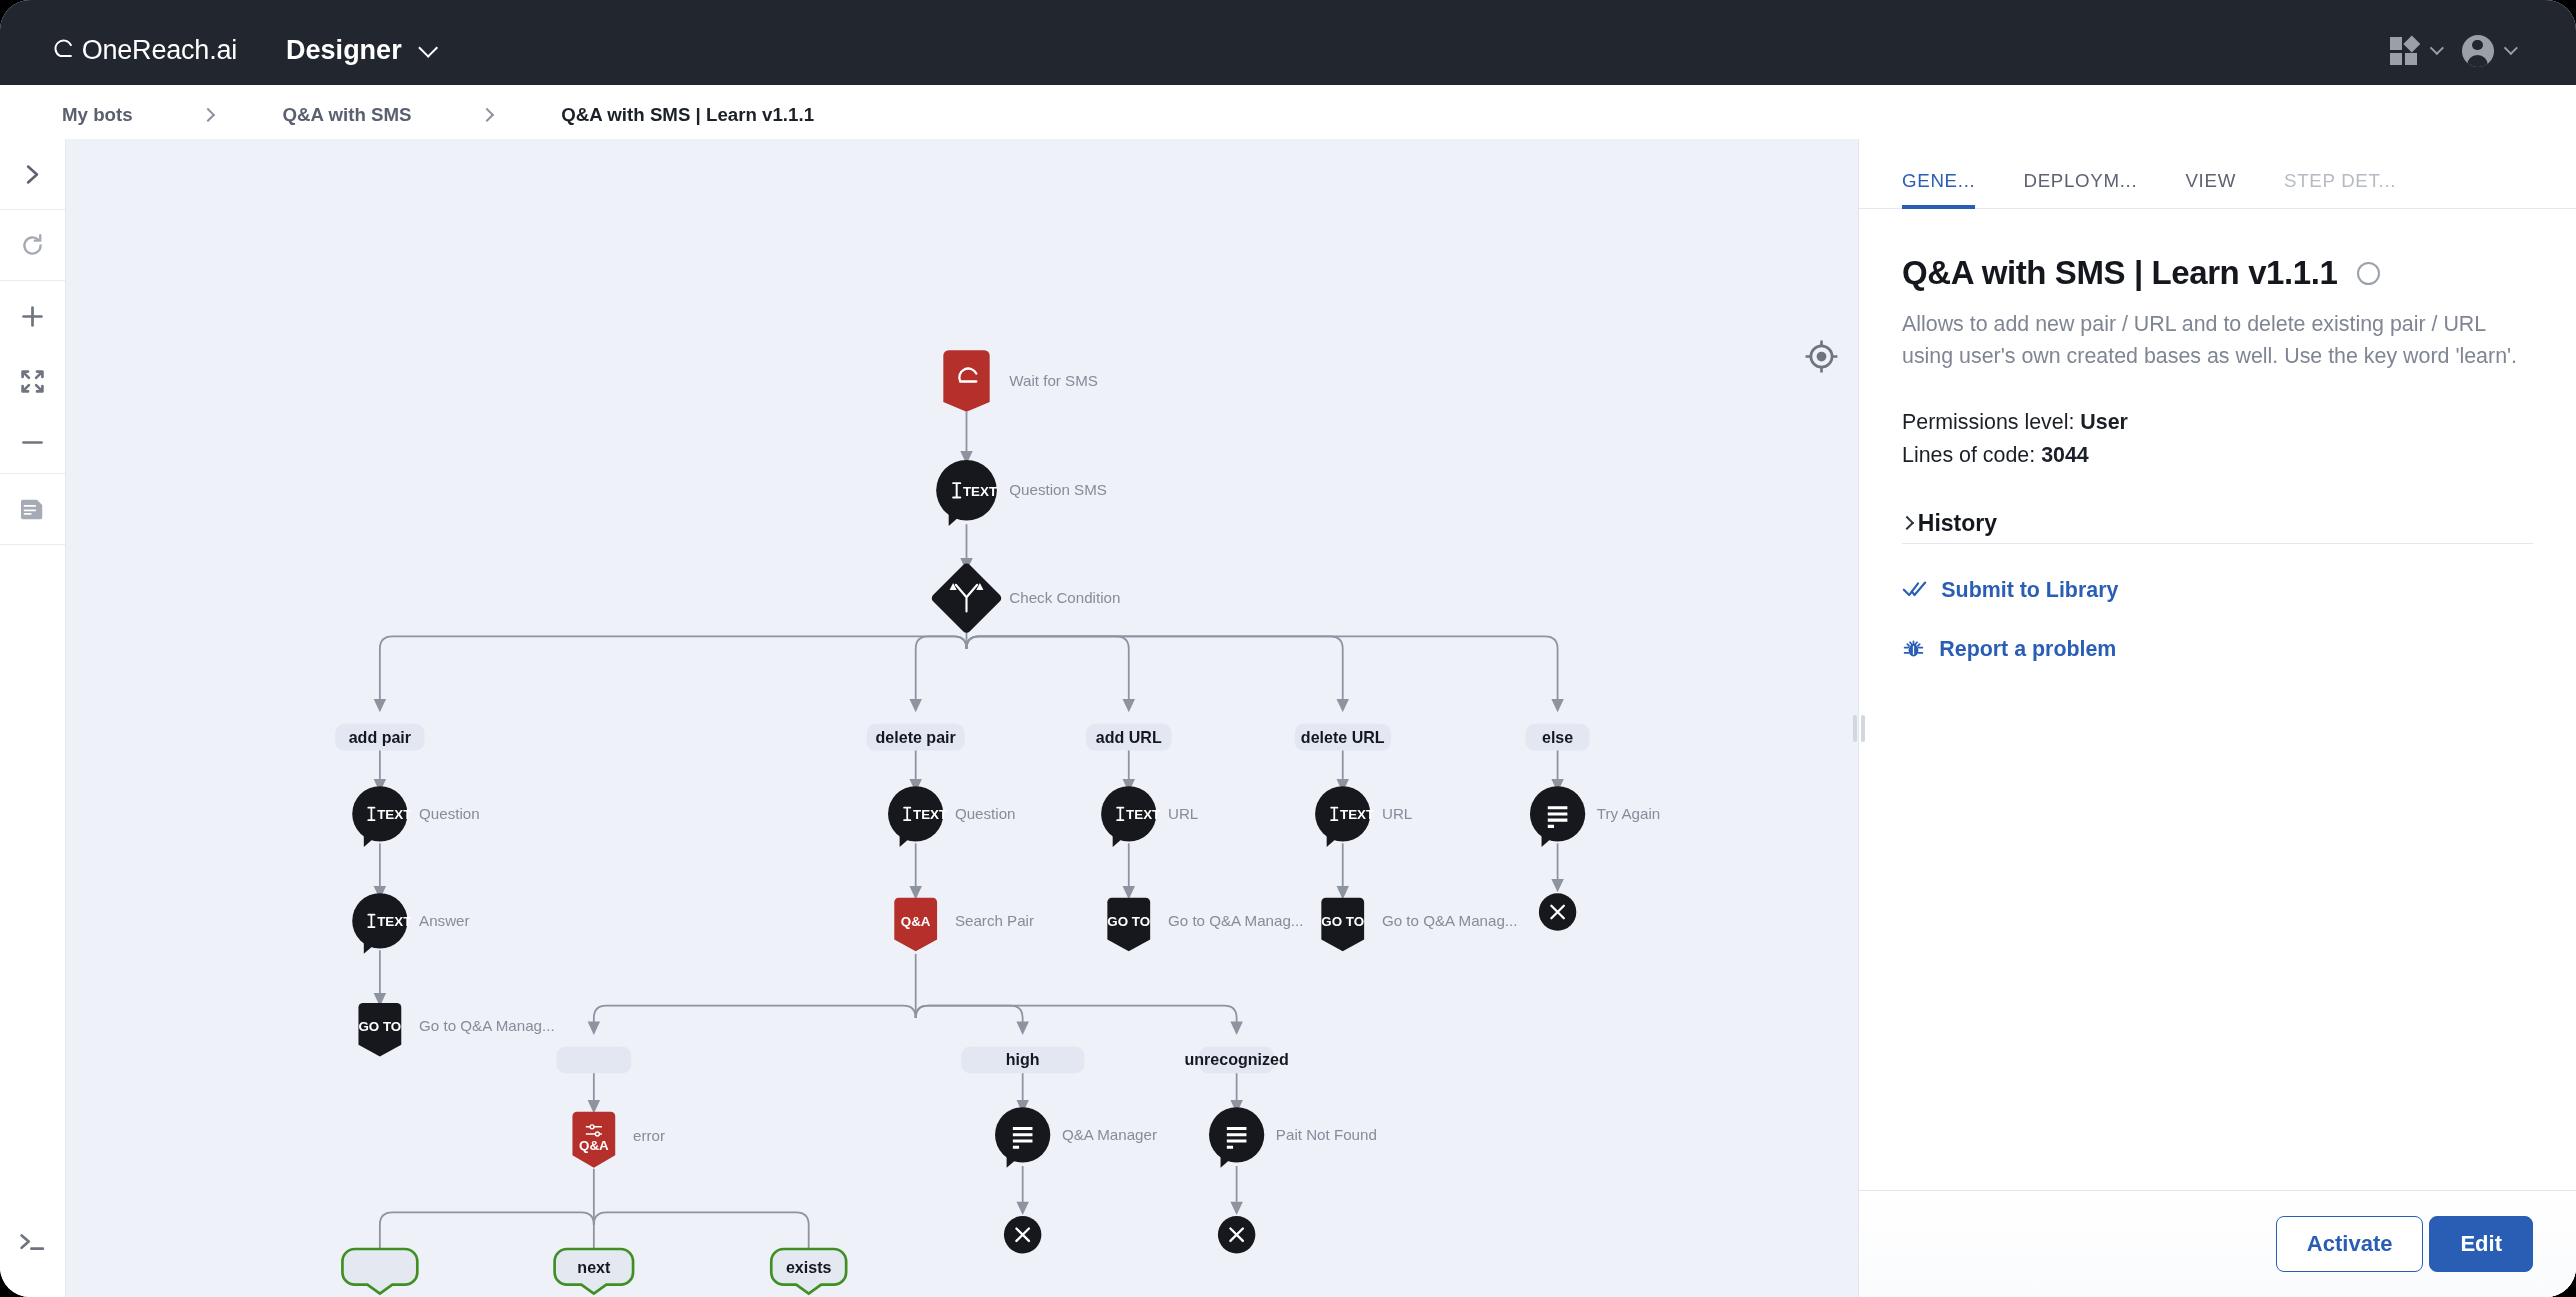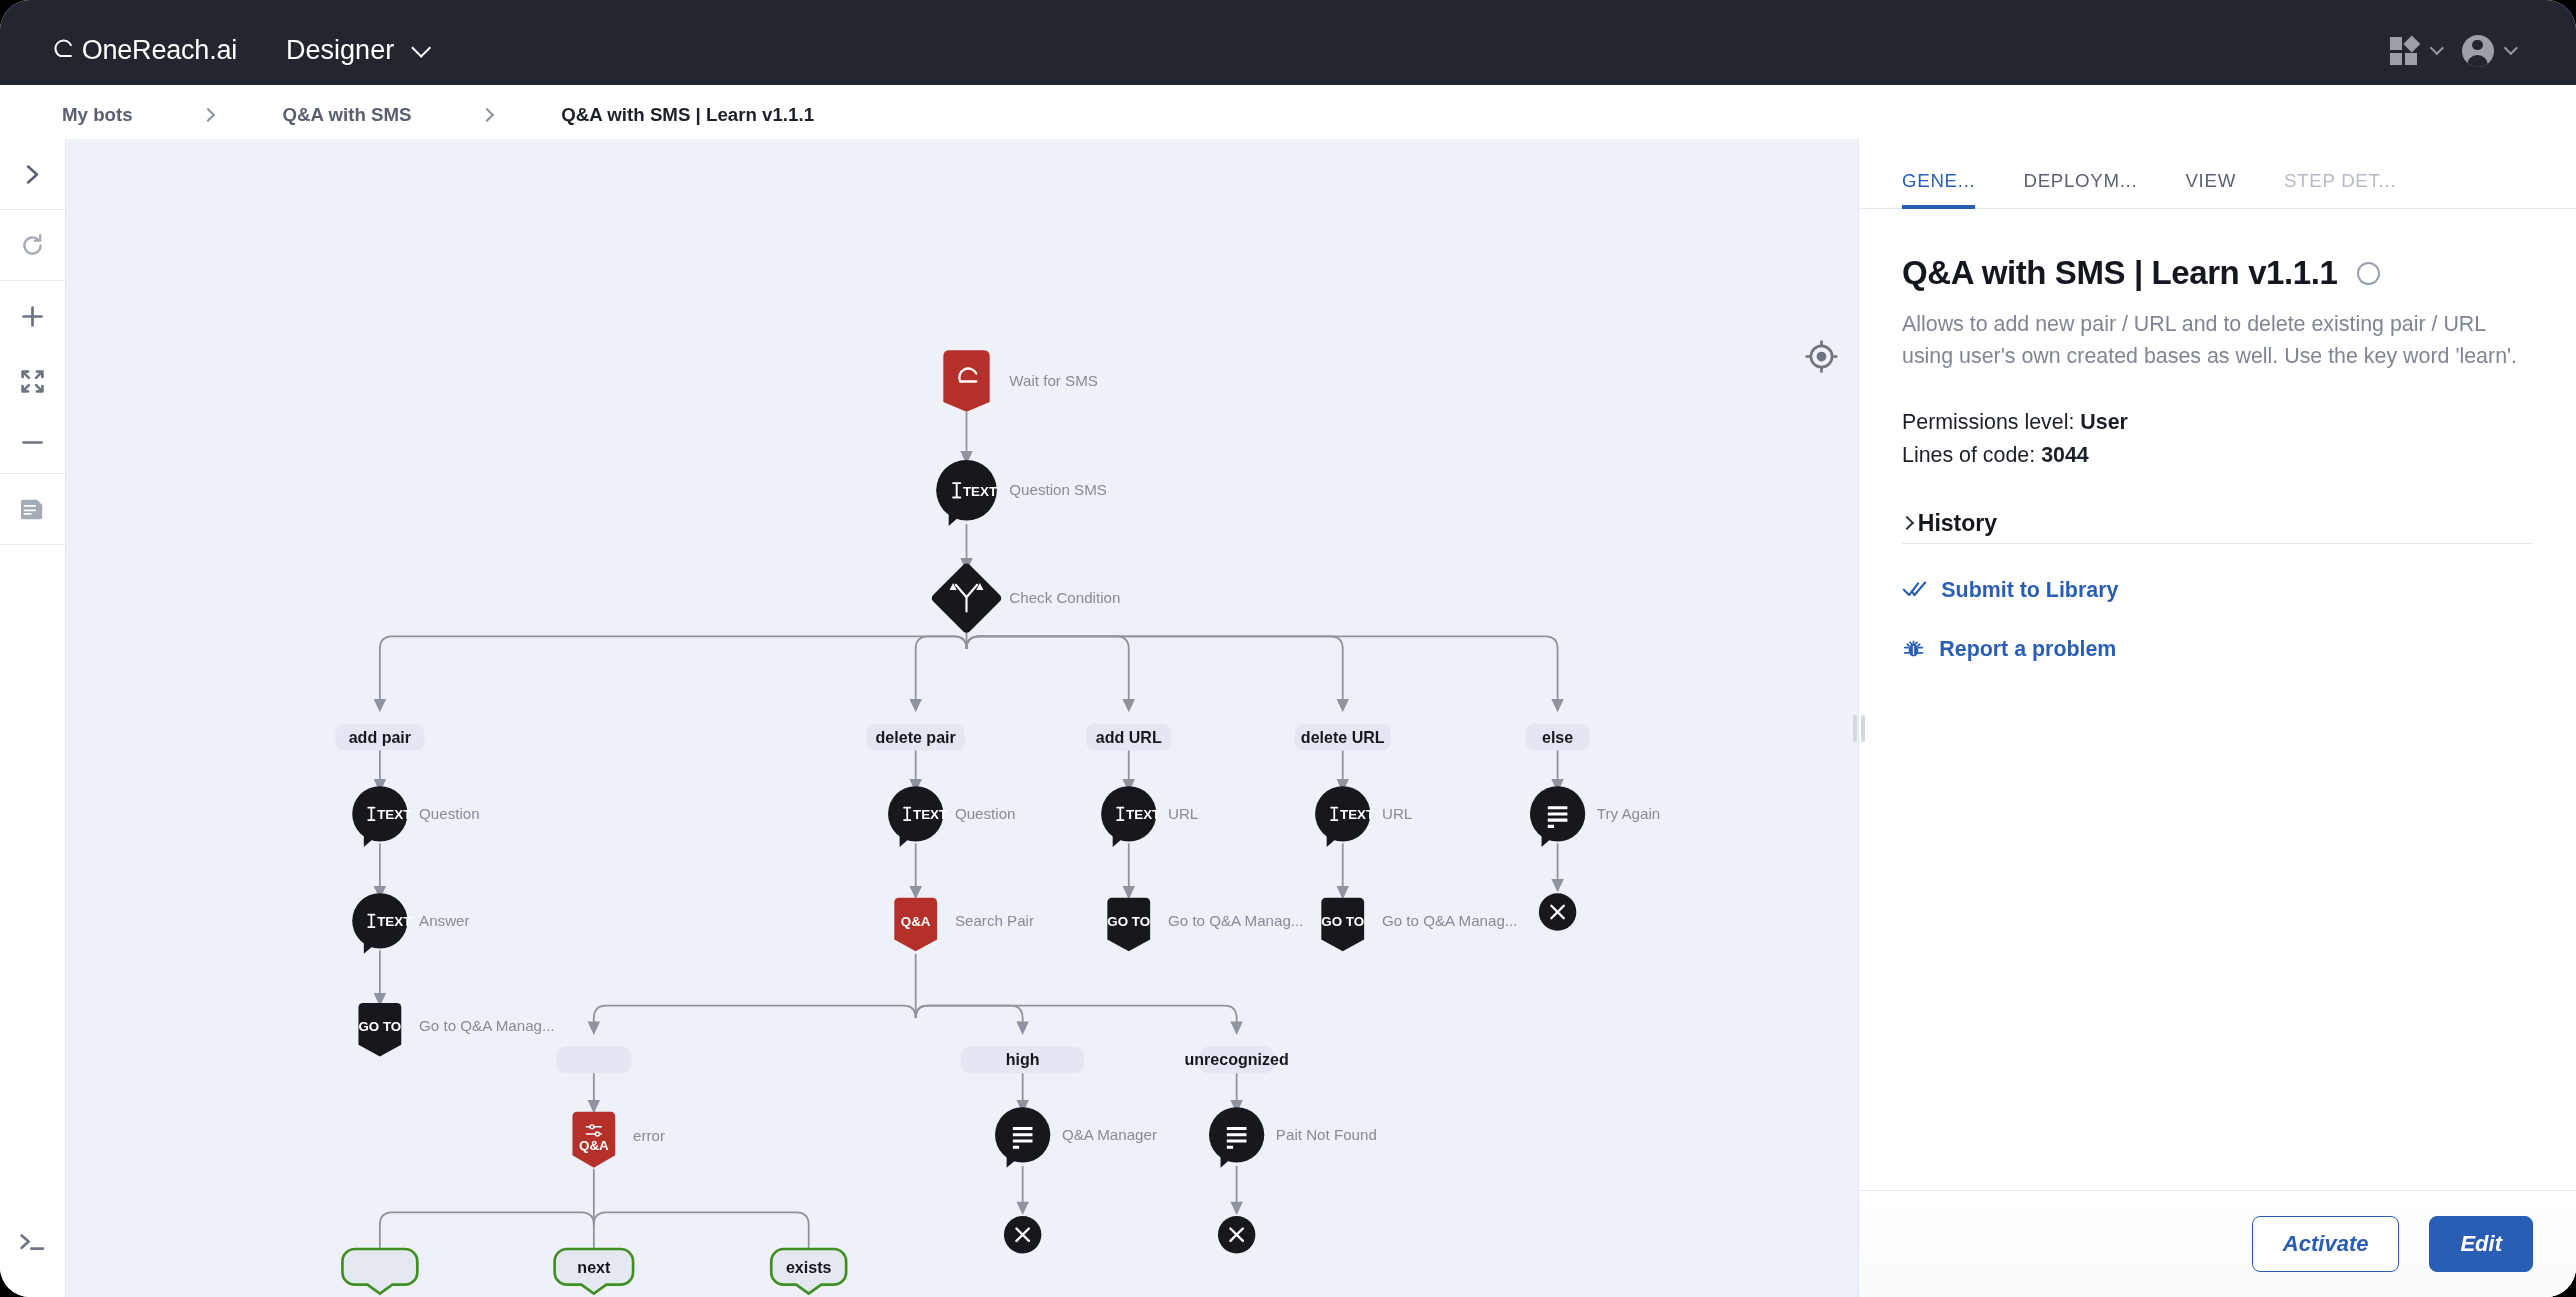--- a/index.html
+++ b/index.html
@@ -27,21 +27,21 @@
     margin-left: 52px;
   }
   .brand-logo-mark {
     width: 27px; height: 27px; position: relative; margin-right: 2.7px;
   }
   .brand-logo-mark svg { display: block; }
   .brand-text {
     color: #ffffff; font-size: 27px; font-weight: 400; letter-spacing: -0.2px;
   }
   .app-name {
-    color: #ffffff; font-size: 27px; font-weight: 400;
+    color: #ffffff; font-size: 27px; font-weight: 700;
     margin-left: 49px;
   }
   .chev {
     display:inline-block; width: 14.3px; height: 14.3px;
     border-right: 2.7px solid currentColor; border-bottom: 2.7px solid currentColor;
     transform: rotate(45deg); margin-bottom: 5.3px;
   }
   .app-caret { color: #ffffff; margin-left: 19.6px; display:flex; align-items:center; }
   .topbar-right {
     margin-left: auto; display: flex; align-items: center; gap: 5.3px;
@@ -164,23 +164,22 @@
   .history-label { font-size: 23px; font-weight: 700; color: #14171d; }
 
   .link-row {
     margin-top: 34px; display: flex; align-items: center; gap: 14.3px; cursor: pointer;
   }
   .link-label { font-size: 21.4px; font-weight: 700; color: #2a5eb5; }
 
   .panel-footer {
     height: 107px; border-top: 0.9px solid #e4e7ee;
     display: flex; align-items: center; justify-content: flex-end;
-    gap: 30px; padding-right: 43px;
+    gap: 6px; padding-right: 43px;
     background: linear-gradient(#fff,#fafbfd);
-    font-style: italic;
   }
   .btn {
     font-size: 22px; font-weight: 700; border-radius: 8px; cursor: pointer;
     padding: 14.3px 30px; white-space: nowrap;
   }
   .btn-outline { background: #fff; color: #2a5eb5; border: 1.8px solid #2a5eb5; }
   .btn-primary { background: #2a5eb5; color: #fff; border: 1.8px solid #2a5eb5; }
 
   
   .node-label { font-size: 17px; fill: #868c99; font-family: "Liberation Sans", sans-serif; }

